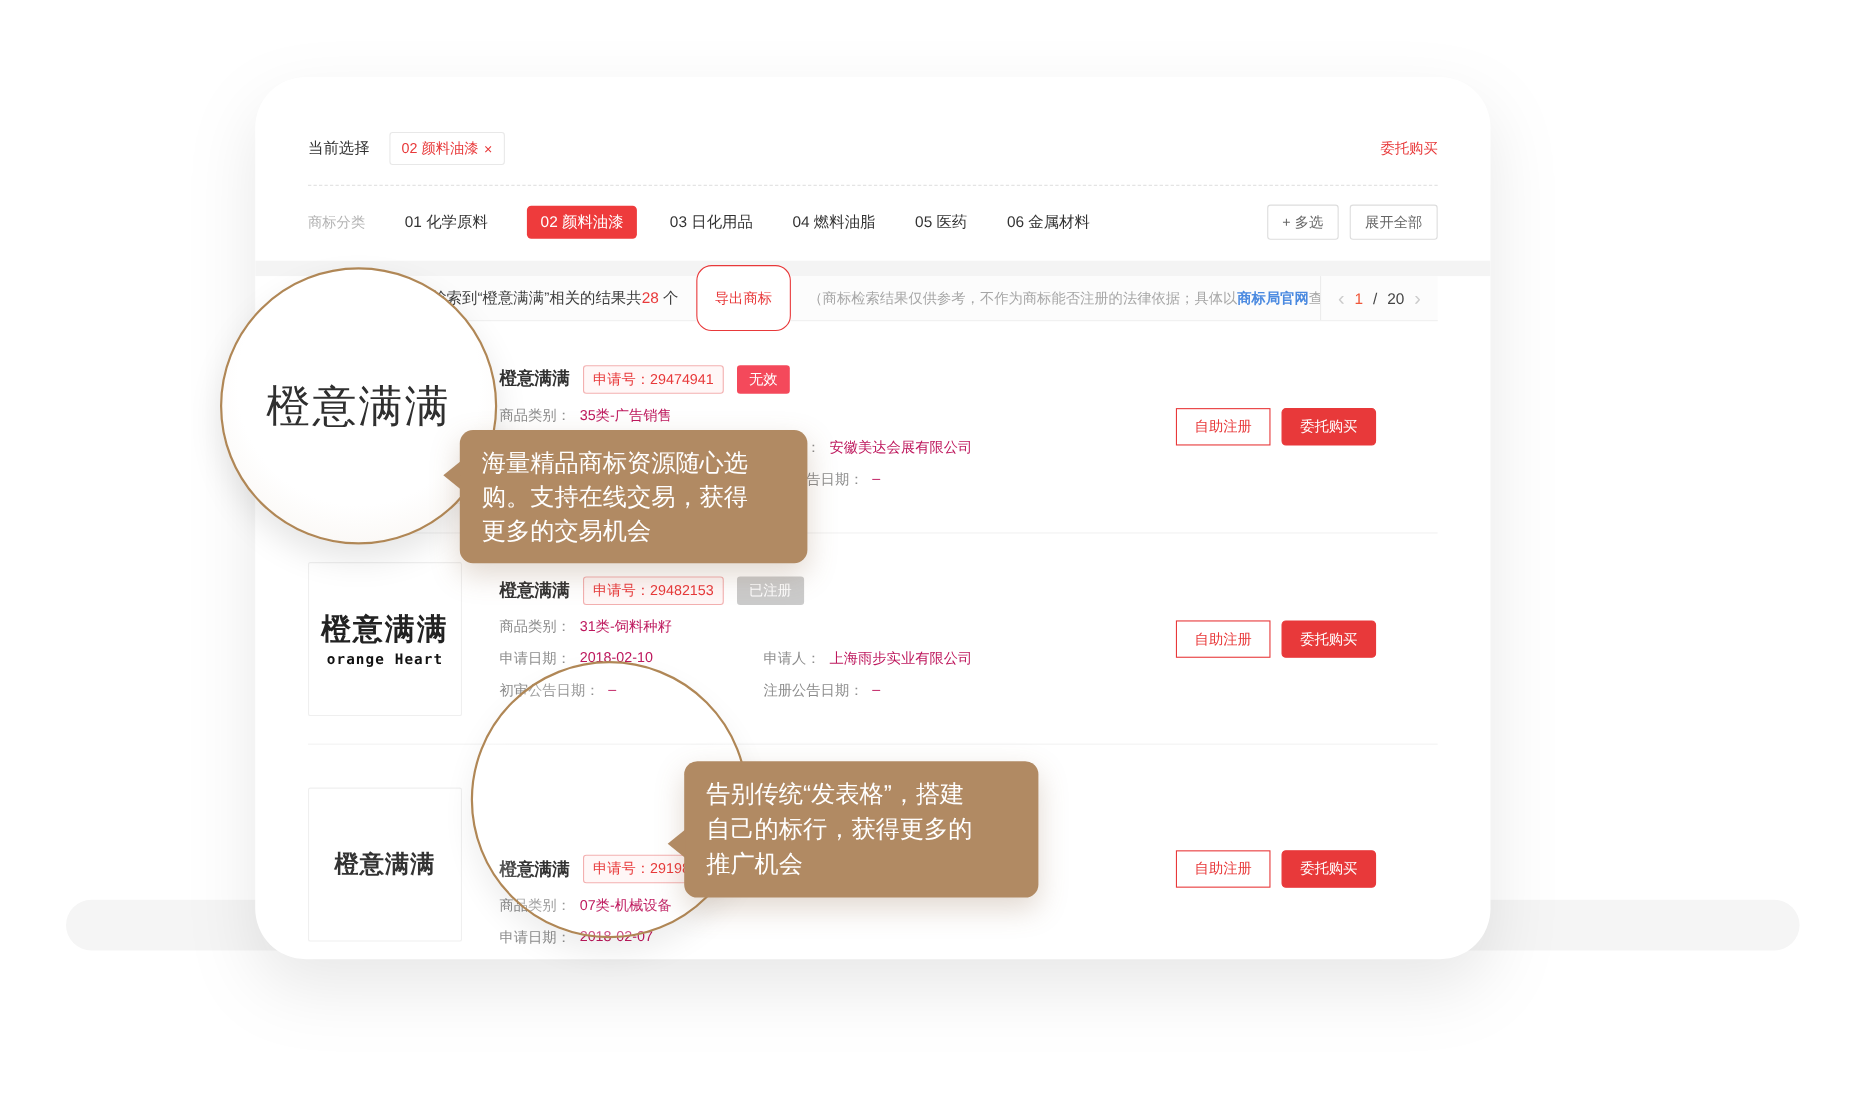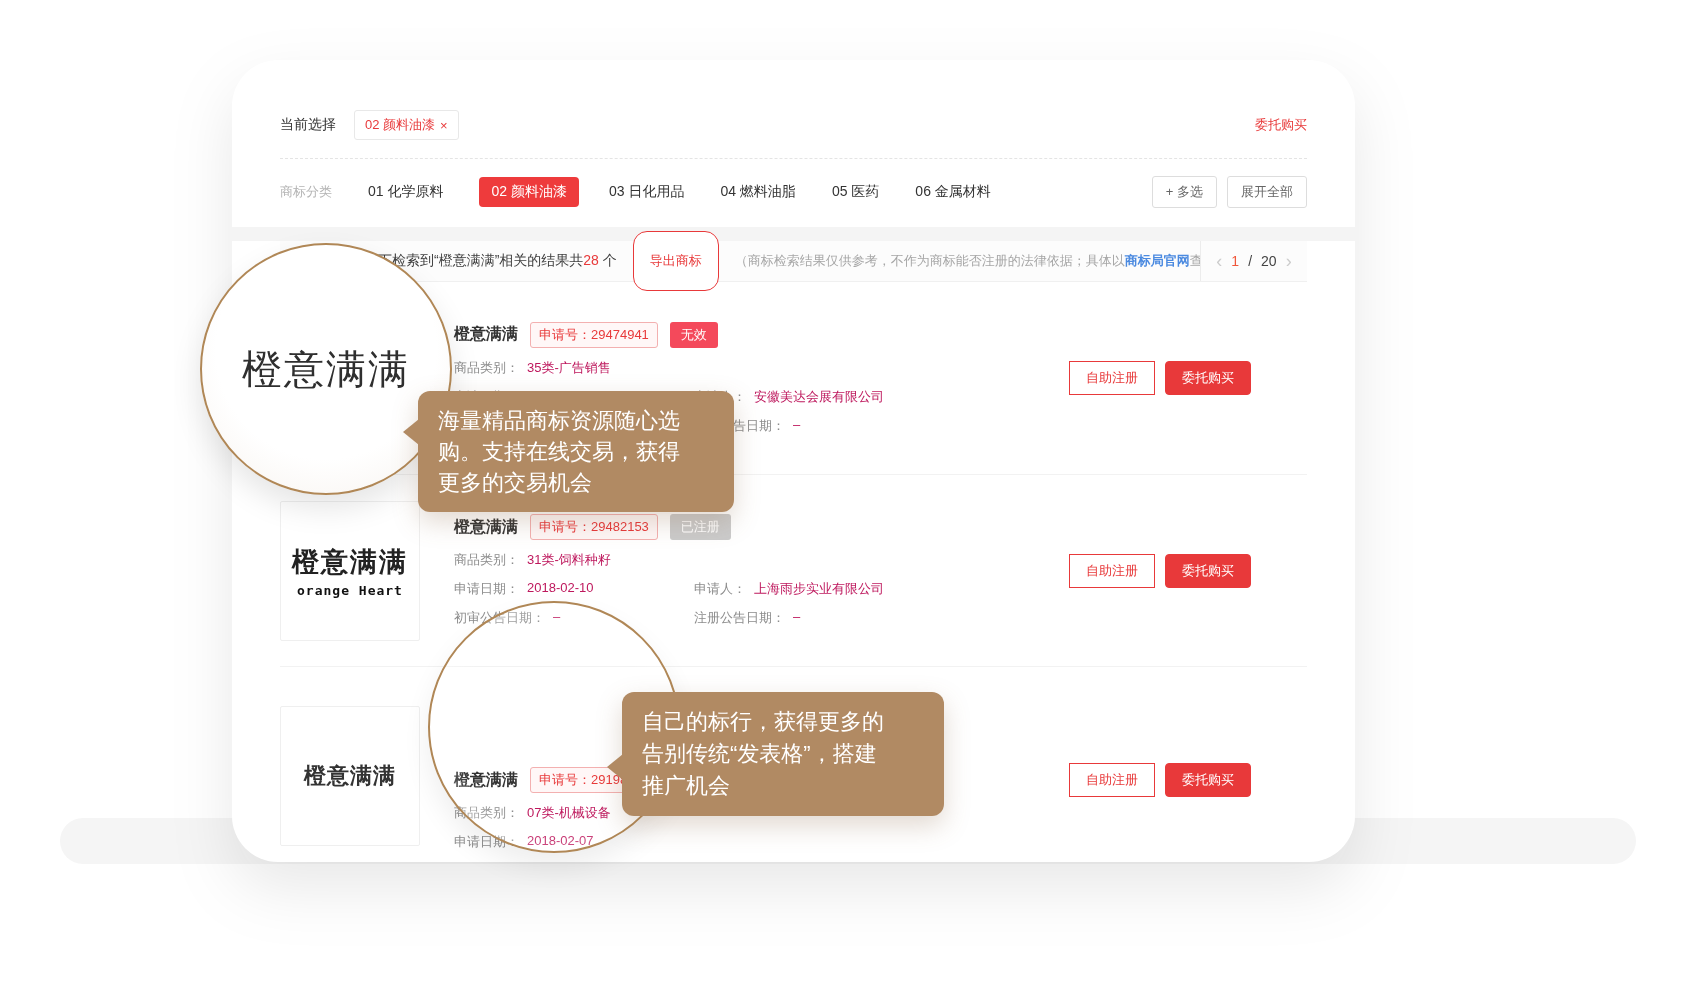--- a/index.html
+++ b/index.html
@@ -4,21 +4,21 @@
 <style>
   html,body{margin:0;padding:0;background:#fff;}
   .stage{
     position:relative;width:1696px;height:1002px;overflow:hidden;background:#fff;
     font-family:"Liberation Sans","DejaVu Sans",sans-serif;color:#333;
   }
   
   .base-bar{position:absolute;left:60px;top:818px;width:1576px;height:46px;border-radius:23px;background:#f5f5f5;}
   
   .card{
-    position:absolute;left:232px;top:60px;width:1123px;height:802px;background:#fff;
+    position:absolute;left:232px;top:70px;width:1123px;height:802px;background:#fff;
     border-radius:46px;box-shadow:0 26px 60px rgba(130,130,130,.18);overflow:hidden;
     box-sizing:border-box;padding:0 48px;
   }
   
   .filter-row{display:flex;align-items:center;margin-top:50px;height:30px;}
   .filter-label{font-size:14px;color:#333;}
   .filter-tag{display:inline-flex;align-items:center;margin-left:18px;border:1px solid #e8e8e8;border-radius:3px;
     padding:5px 10px;font-size:13px;color:#e8393a;background:#fff;cursor:pointer;}
   .filter-tag .x{margin-left:5px;font-size:13px;color:#e8393a;}
   .clear-all{margin-left:auto;font-size:13px;color:#e8393a;cursor:pointer;}
@@ -262,18 +262,18 @@
 
   <div class="tip t1">
     <span class="tline">海量精品商标资源随心选</span>
     <span class="tline">购。支持在线交易，获得</span>
     <span class="tline">更多的交易机会</span>
   </div>
 
   <div class="zoom-circle c2"></div>
 
   <div class="tip t2">
+    <span class="tline">告别传统“发表格”，搭建</span>
     <span class="tline">自己的标行，获得更多的</span>
-    <span class="tline">告别传统“发表格”，搭建</span>
     <span class="tline">推广机会</span>
   </div>
 
 </div>
 
 </body></html>

